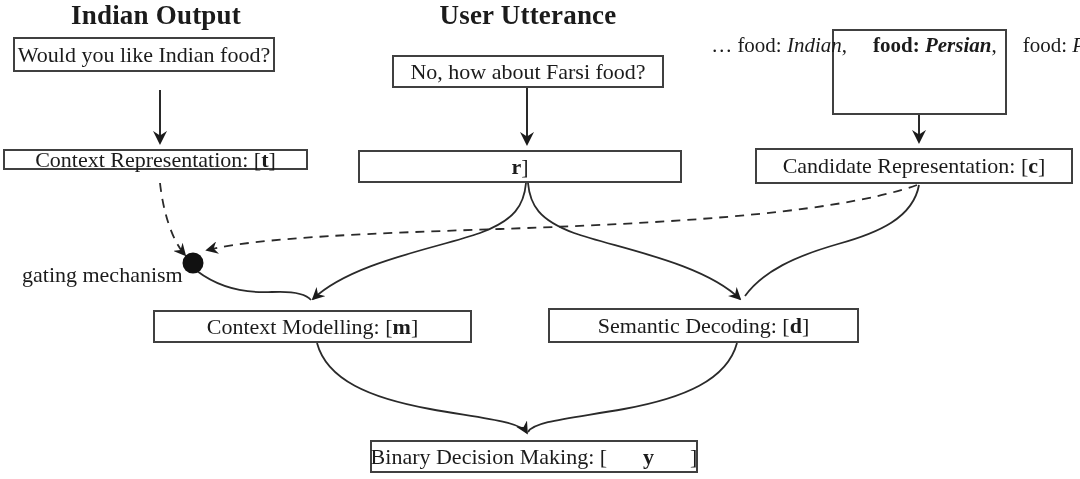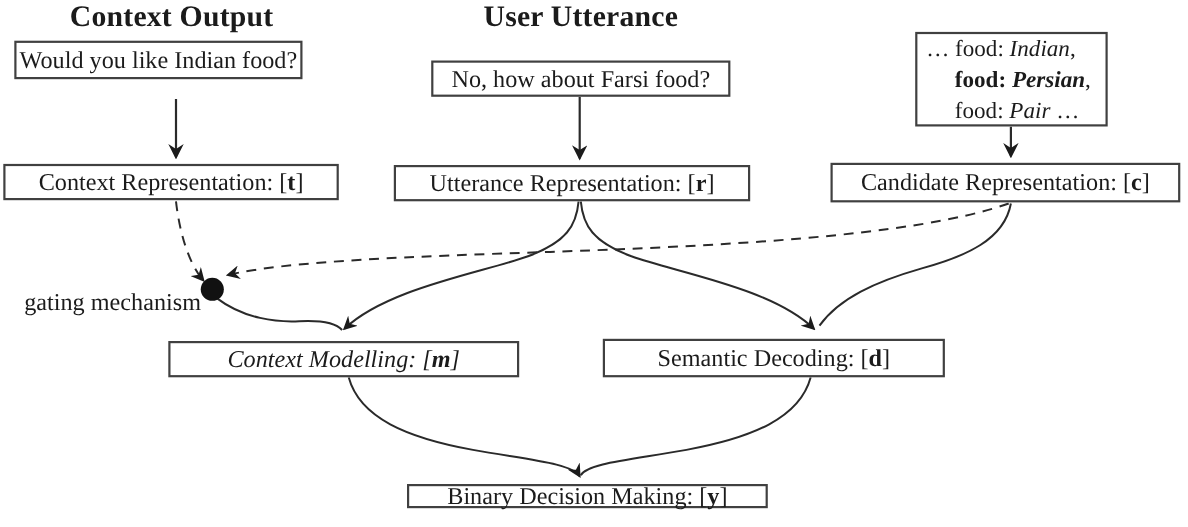--- a/index.html
+++ b/index.html
@@ -19,21 +19,21 @@
   }
   .box{
     position:absolute;
     border:2px solid #404040;background:#ffffff;
     display:flex;align-items:center;justify-content:center;
     font-size:22px;white-space:nowrap;
     box-sizing:border-box;
   }
   .box b{font-weight:bold;}
   .cand-box{
-    flex-direction:column;align-items:flex-start;justify-content:center;
+    align-items:flex-start;justify-content:center;
     font-size:21px;line-height:28px;padding-left:8px;
   }
   .cand-line{white-space:nowrap;}
   .cand-line.indent{margin-left:26px;}
   .gating-label{
     position:absolute;left:22px;top:262px;
     font-size:22px;white-space:nowrap;
   }
 </style>
 </head>
@@ -60,66 +60,65 @@
 
     <path d="M 528,183 C 530,205 539,220 574,233 C 616,248 702,262 740,299" stroke="#2a2a2a" stroke-width="1.8" fill="none" marker-end="url(#ah)"></path>
     <path d="M 919,185 C 913,218 878,233 838,244 C 796,256 763,271 745,296" stroke="#2a2a2a" stroke-width="1.8" fill="none"></path>
 
     <path d="M 317,343 C 327,380 370,398 430,409 C 480,418 520,421 527,433" stroke="#2a2a2a" stroke-width="1.8" fill="none" marker-end="url(#ah)"></path>
     <path d="M 737,343 C 727,380 684,398 624,409 C 574,418 534,421 528,432" stroke="#2a2a2a" stroke-width="1.8" fill="none"></path>
 
     <circle cx="193" cy="263" r="10.5" fill="#111111"></circle>
   </svg>
 
-  <div class="col-title" style="left:10px;width:292px;">Context Output</div>
+  <div class="col-title" style="left:10px;width:292px;">Indian Output</div>
   <div class="col-title" style="left:380px;width:296px;">User Utterance</div>
 
   <div class="box" style="left:13px;top:37px;width:262px;height:35px;">Would you like Indian food?</div>
   <div class="box" style="left:392px;top:55px;width:272px;height:33px;">No, how about Farsi food?</div>
 
   <div class="box cand-box" style="left:832px;top:29px;width:175px;height:86px;">
     <div class="cand-line">
       <span>… </span><span>food: </span><i>Indian</i><span>,</span>
     </div>
     <div class="cand-line indent">
       <b><span>food: </span><i>Persian</i></b><span>,</span>
     </div>
     <div class="cand-line indent">
       <span>food: </span><i>Pair</i><span> …</span>
     </div>
   </div>
 
-  <div class="box" style="left:3px;top:149px;width:305px;height:33px;">
+  <div class="box" style="left:3px;top:149px;width:305px;height:21px;">
     <span>Context Representation: [</span>
       <b>t</b>
       <span>]</span>
   </div>
   <div class="box" style="left:358px;top:150px;width:324px;height:33px;">
-    <span>Utterance Representation: [</span>
       <b>r</b>
       <span>]</span>
   </div>
   <div class="box" style="left:755px;top:148px;width:318px;height:36px;">
     <span>Candidate Representation: [</span>
       <b>c</b>
       <span>]</span>
   </div>
 
   <div class="gating-label">gating mechanism</div>
 
-  <div class="box" style="left:153px;top:310px;width:319px;height:33px;font-style:italic;">
+  <div class="box" style="left:153px;top:310px;width:319px;height:33px;">
     <span>Context Modelling: [</span>
       <b>m</b>
       <span>]</span>
   </div>
   <div class="box" style="left:548px;top:308px;width:311px;height:35px;">
     <span>Semantic Decoding: [</span>
       <b>d</b>
       <span>]</span>
   </div>
 
-  <div class="box" style="left:370px;top:440px;width:328px;height:22px;">
+  <div class="box" style="left:370px;top:440px;width:328px;height:33px;gap:36px;">
     <span>Binary Decision Making: [</span>
       <b>y</b>
       <span>]</span>
   </div>
 
 </div>
 
 </body></html>

